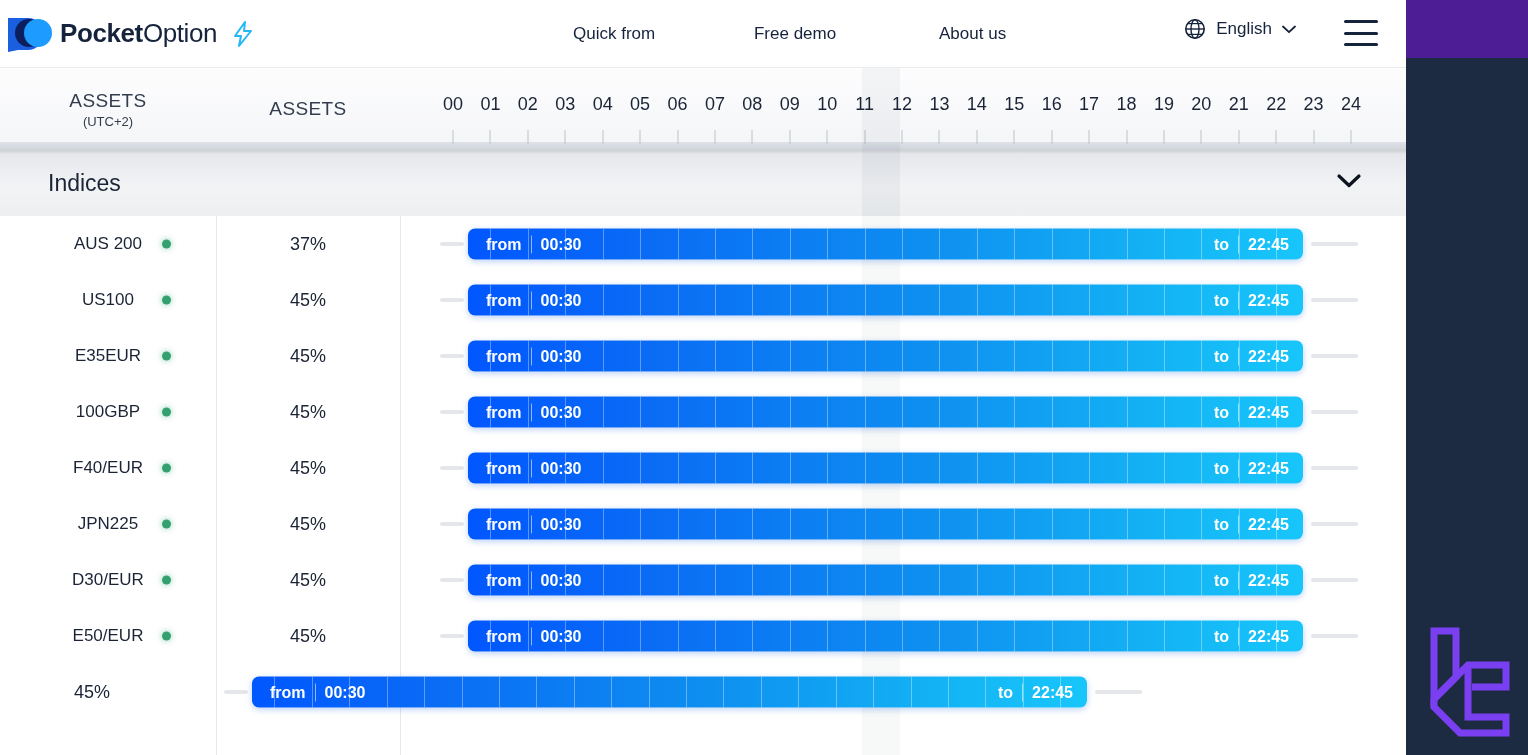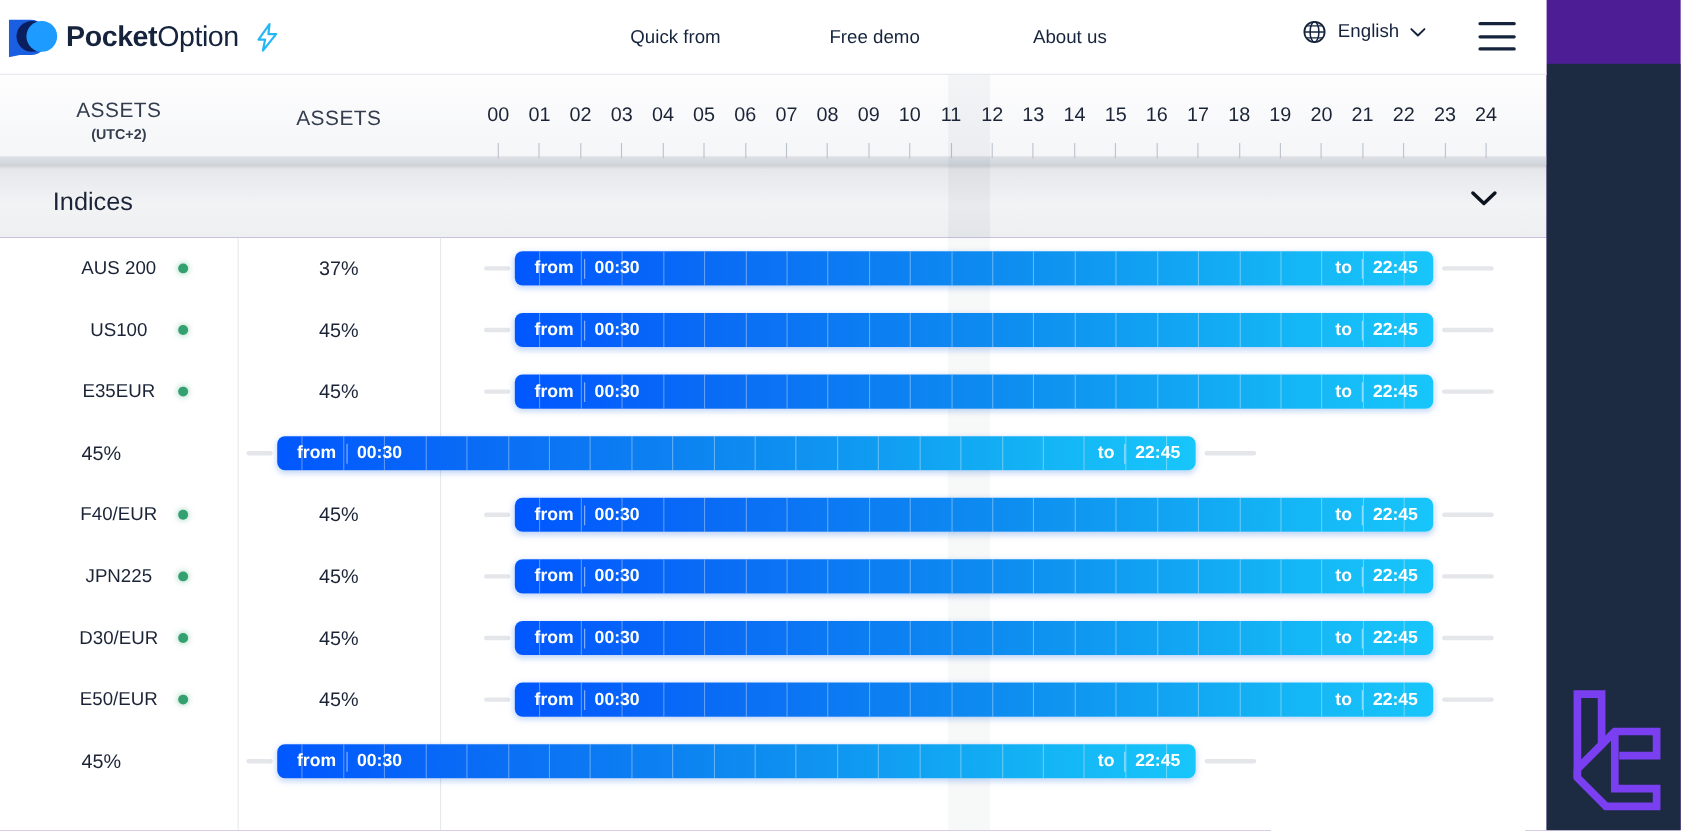--- a/index.html
+++ b/index.html
@@ -75,21 +75,21 @@
     z-index: 12;
     overflow: hidden;
   }
   .col-assets {
     position: absolute; left: 0; top: 0; width: 216px; height: 82px;
     display: flex; flex-direction: column; align-items: center; justify-content: center;
     z-index: 3;
     text-align: center;
   }
   .col-assets .t1 { font-size: 19px; color: #333d4d; letter-spacing: .4px; }
-  .col-assets .t2 { font-size: 13px; color: #333d4d; margin-top: 2px; font-weight: bold; }
+  .col-assets .t2 { font-size: 13px; color: #333d4d; margin-top: 2px; }
   .col-payout {
     position: absolute; left: 216px; top: 0; width: 184px; height: 82px;
     display: flex; align-items: center; justify-content: center;
     z-index: 3;
   }
   .col-payout .t1 { font-size: 19px; color: #333d4d; letter-spacing: .4px; }
 
   .hours-scale { position:absolute; left: 400px; top: 0; right:0; height: 82px; z-index: 4; }
   .hour-tick {
     position: absolute; top: 0; width: 0; height: 82px;
@@ -515,20 +515,24 @@
                 <span class="v">00:30</span>
               </span>
               <span class="bar-to">
                 <span class="w">to</span>
                 <span class="v">22:45</span>
               </span>
             </div>
           </div>
         </div>
         <div class="row" style="top: 168px;">
+          <div class="cell-asset">
+            <span class="asset-name">100GBP</span>
+            <span class="status-dot"></span>
+          </div>
           <div class="cell-payout">45%</div>
           <div class="cell-bar">
             <span class="lead-line"></span>
             <span class="tail-line" style="left:911px; width:47px"></span>
             <div class="bar" style="left:68px; width:835px">
               <span class="bar-sep" style="left:22.416666666666686px"></span>
               <span class="bar-sep" style="left:59.83333333333337px"></span>
               <span class="bar-sep" style="left:97.25px"></span>
               <span class="bar-sep" style="left:134.66666666666663px"></span>
               <span class="bar-sep" style="left:172.08333333333326px"></span>

